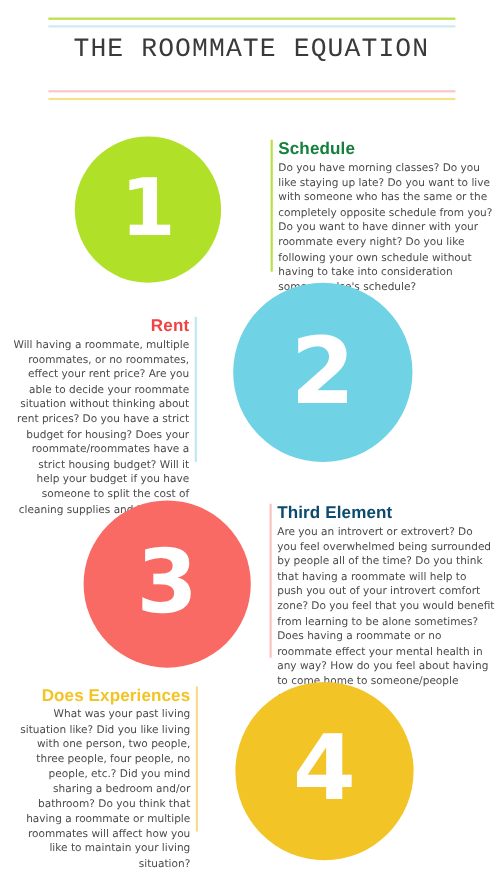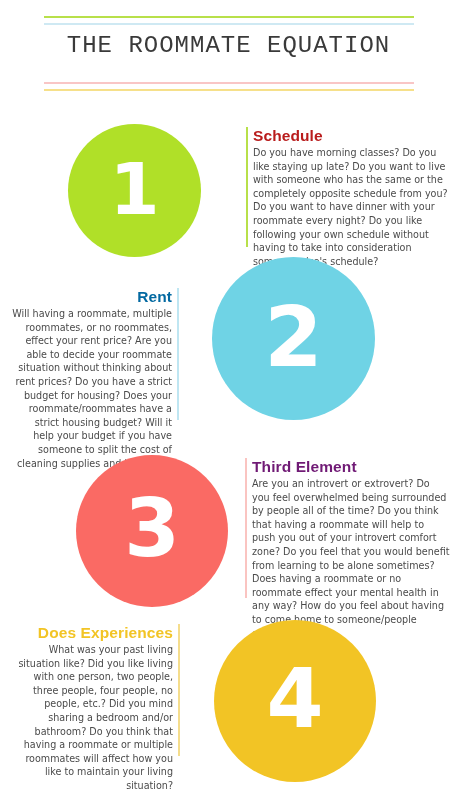--- a/index.html
+++ b/index.html
@@ -76,31 +76,31 @@
   }
   .sec-body {
     font-family:"DejaVu Sans", sans-serif;
     font-size:9.6px;
     line-height:1.42;
     color:#4a4a4a;
   }
 
   
   #sec-1 { left:253px; top:127px; width:196px; text-align:left; }
-  #sec-1 .sec-title { color:#b91c1c; }
+  #sec-1 .sec-title { color:#15803d; }
   #div-1 { left:246px; top:127px; height:120px; background:#b8e04a; }
 
   
   #sec-2 { left:12px; top:288px; width:160px; text-align:right; }
-  #sec-2 .sec-title { color:#0369a1; }
+  #sec-2 .sec-title { color:#ef4444; }
   #div-2 { left:177px; top:288px; height:132px; background:#bfe6f2; }
 
   
   #sec-3 { left:252px; top:458px; width:198px; text-align:left; }
-  #sec-3 .sec-title { color:#701a75; }
+  #sec-3 .sec-title { color:#0c4a6e; }
   #div-3 { left:245px; top:458px; height:140px; background:#fac4c1; }
 
   
   #sec-4 { left:10px; top:624px; width:163px; text-align:right; }
   #sec-4 .sec-title { color:#f2c425; }
   #div-4 { left:178px; top:624px; height:132px; background:#f5dd8c; }
 </style>
 </head>
 <body>
 

